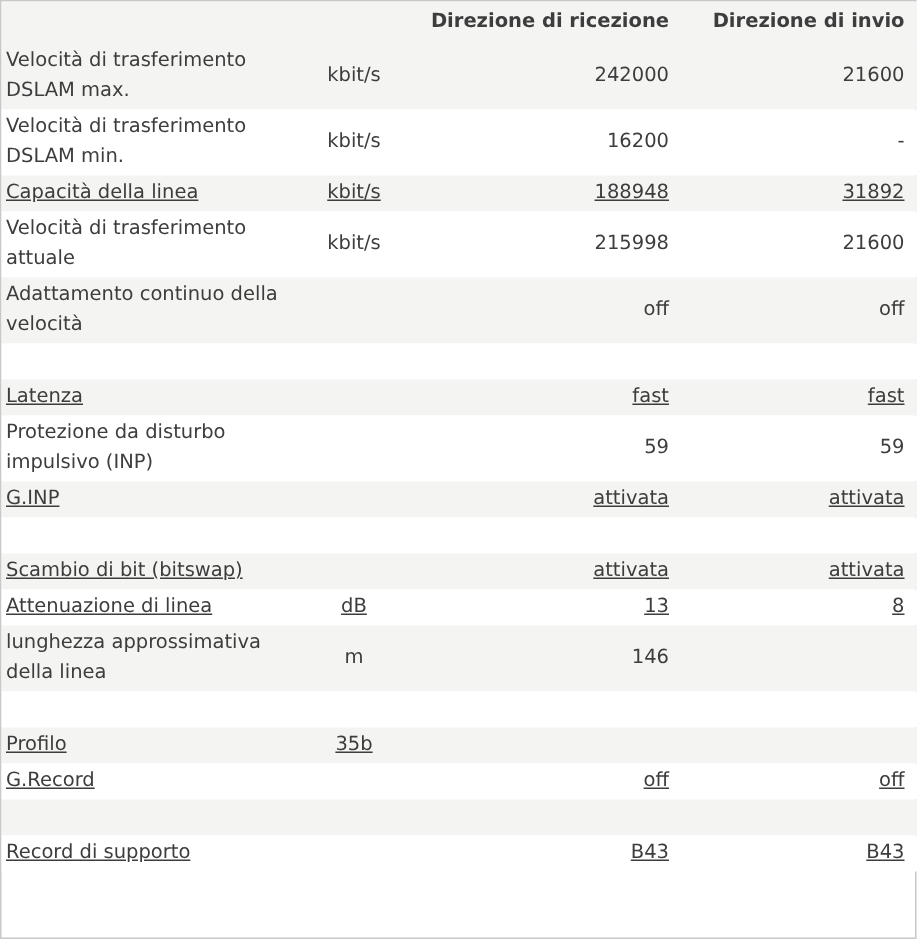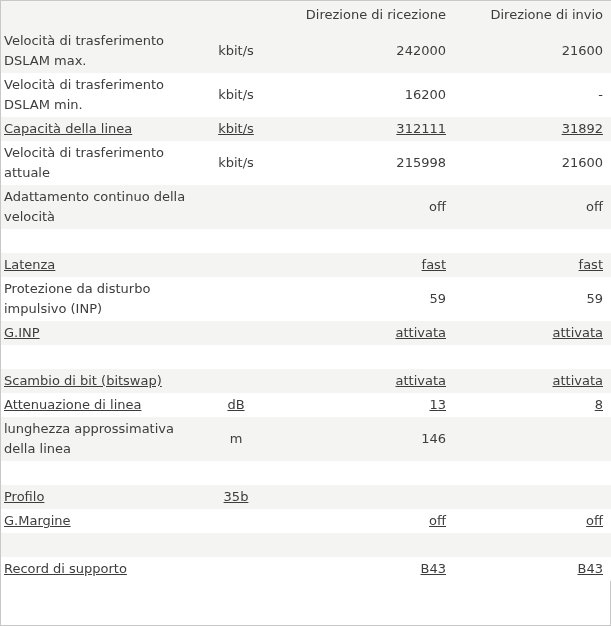--- a/index.html
+++ b/index.html
@@ -17,21 +17,21 @@
     font-size: 13px;
     color: #3d3d3d;
     table-layout: fixed;
   }
   th, td { padding: 0; vertical-align: middle; line-height: 20px; }
   tr.h1 { height: 24px; text-decoration: underline; }
   tr.h2 { height: 44px; }
   tr.hdr { height: 28px; }
   tr:nth-child(odd) { background: #f4f4f3; }
   tr:nth-child(even) { background: #ffffff; }
-  th { font-weight: normal; color: #3d3d3d; }
+  th { font-weight: bold; color: #3d3d3d; }
   .c-label { width: 202px; padding-left: 3px; text-align: left; }
   .c-unit { width: 60px; text-align: center; padding-left: 0; }
   .c-rx { width: 180px; text-align: right; }
   .c-tx { width: 157px; text-align: right; padding-right: 14px; }
   th.c-rx, th.c-tx { white-space: nowrap; }
 </style>
 </head>
 <body>
 
 <div class="frame">
@@ -53,21 +53,21 @@
       </tr>
       <tr class="h2">
         <td class="c-label">Velocità di trasferimento DSLAM min.</td>
         <td class="c-unit">kbit/s</td>
         <td class="c-rx">16200</td>
         <td class="c-tx">-</td>
       </tr>
       <tr class="h1">
         <td class="c-label">Capacità della linea</td>
         <td class="c-unit">kbit/s</td>
-        <td class="c-rx">312111</td>
+        <td class="c-rx">188948</td>
         <td class="c-tx">31892</td>
       </tr>
       <tr class="h2">
         <td class="c-label">Velocità di trasferimento attuale</td>
         <td class="c-unit">kbit/s</td>
         <td class="c-rx">215998</td>
         <td class="c-tx">21600</td>
       </tr>
       <tr class="h2">
         <td class="c-label">Adattamento continuo della velocità</td>
@@ -129,21 +129,21 @@
         <td class="c-rx"></td>
         <td class="c-tx"></td>
       </tr>
       <tr class="h1">
         <td class="c-label">Profilo</td>
         <td class="c-unit">35b</td>
         <td class="c-rx"></td>
         <td class="c-tx"></td>
       </tr>
       <tr class="h1">
-        <td class="c-label">G.Margine</td>
+        <td class="c-label">G.Record</td>
         <td class="c-unit"></td>
         <td class="c-rx">off</td>
         <td class="c-tx">off</td>
       </tr>
       <tr class="h1">
         <td class="c-label"></td>
         <td class="c-unit"></td>
         <td class="c-rx"></td>
         <td class="c-tx"></td>
       </tr>

